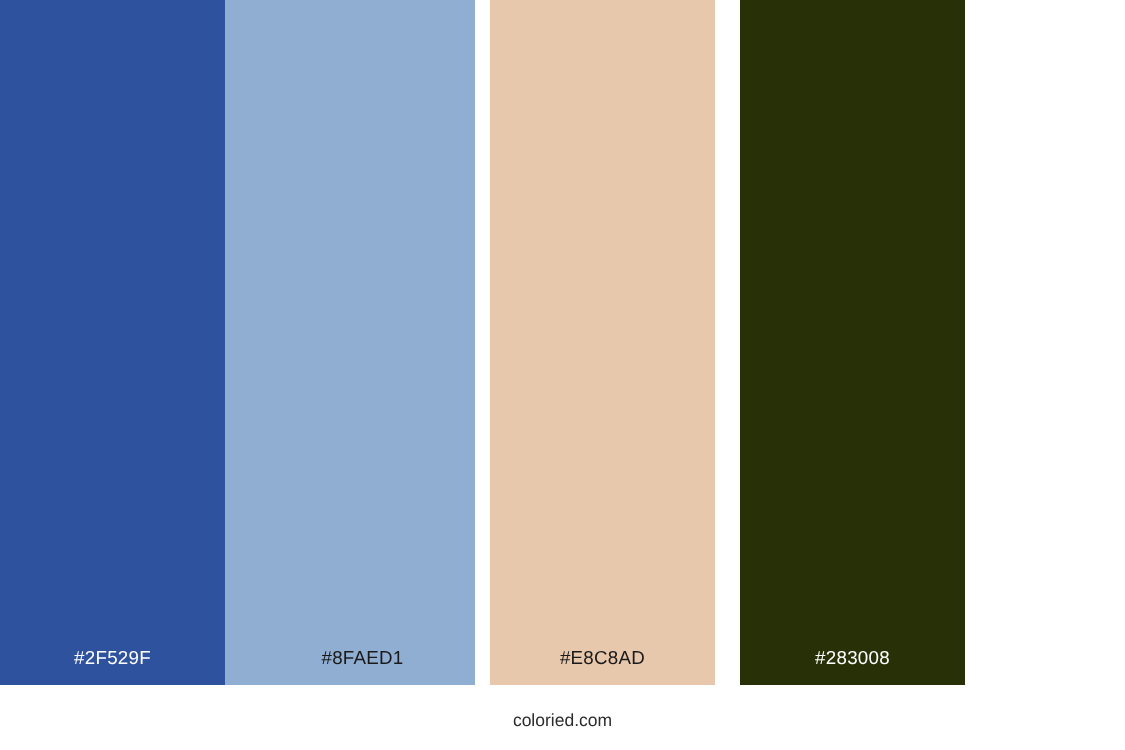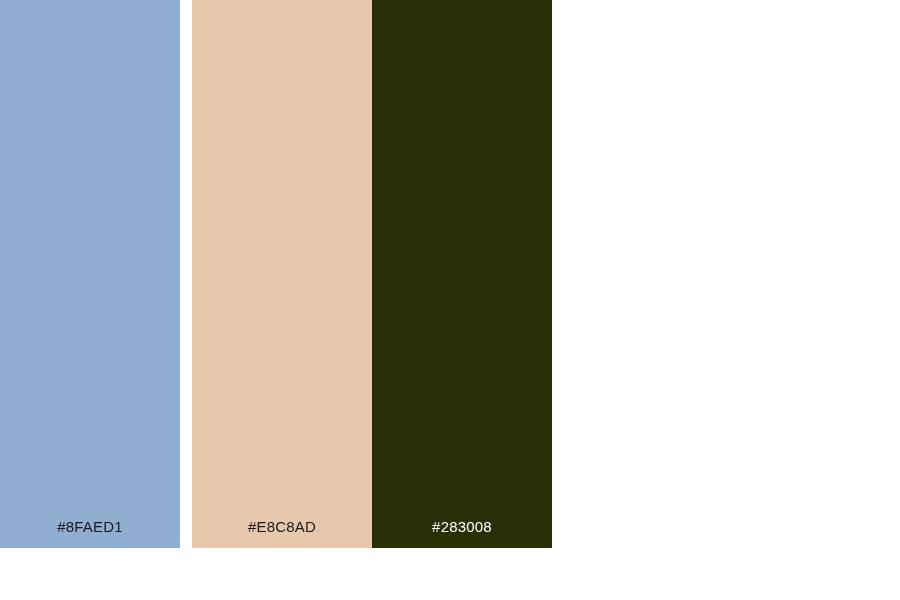--- a/index.html
+++ b/index.html
@@ -76,30 +76,36 @@
     margin-top: 4px;
   }
 </style>
 </head>
 <body>
 
 <div class="palette-page">
 
   <div class="swatch-strip">
 
+    <div class="swatch" style="background-color: rgb(47, 82, 159);">
+      <span class="swatch-label label-light">#2F529F</span>
+    </div>
 
-    <div class="swatch" style="background-color: rgb(143, 174, 209);">
+    <div class="swatch" style="background-color: rgb(143, 174, 209); padding-left: 20px;">
       <span class="swatch-label label-dark">#8FAED1</span>
     </div>
 
 
     <div class="swatch" style="background-color: rgb(232, 200, 173); margin-left: 12px;">
       <span class="swatch-label label-dark">#E8C8AD</span>
     </div>
 
-    <div class="swatch" style="background-color: rgb(40, 48, 8);">
+    <div class="swatch" style="background-color: rgb(40, 48, 8); margin-left: 20px;">
       <span class="swatch-label label-light">#283008</span>
     </div>
 
   </div>
 
+  <div class="footer">
+    <span class="footer-text">coloried.com</span>
+  </div>
 
 </div>
 
 </body></html>

